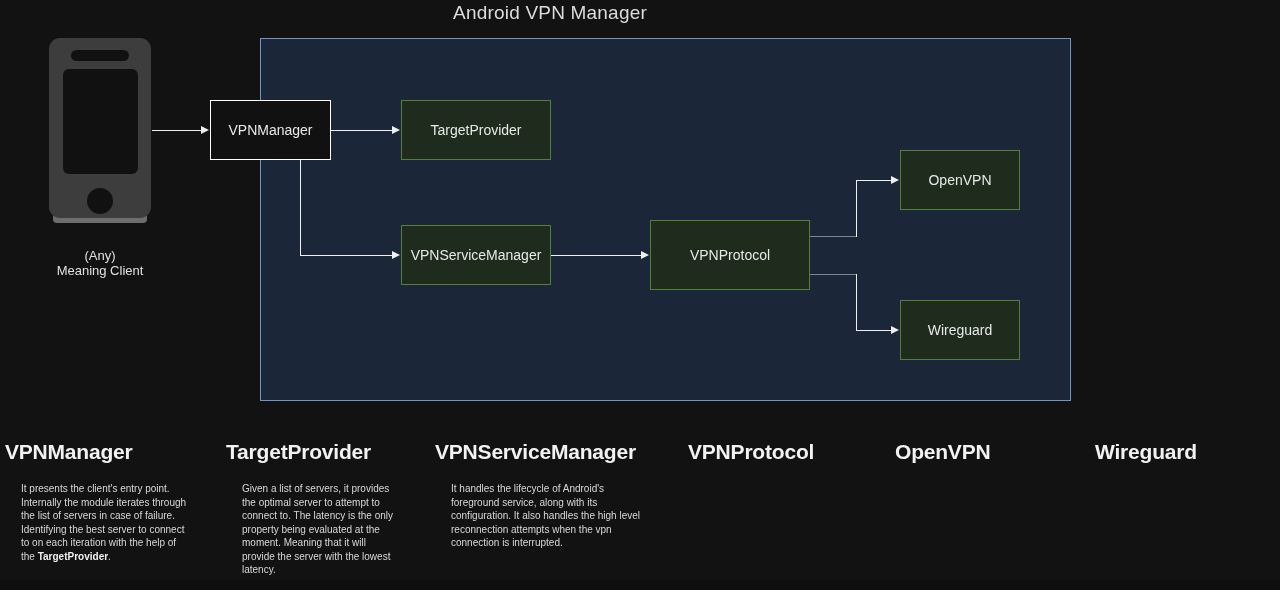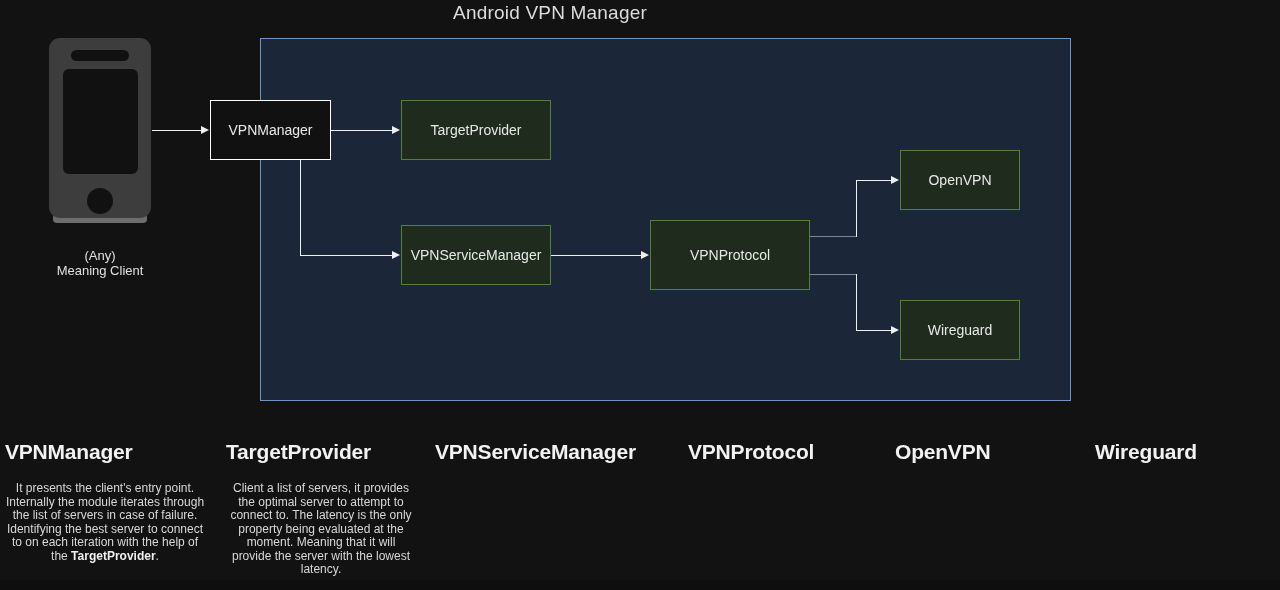--- a/index.html
+++ b/index.html
@@ -109,21 +109,21 @@
   .e11 { left: 856px; top: 330px; width: 36px; }
   .a11 { left: 891px; top: 326px; }
 
   
   .descs { position: absolute; left: 0; top: 440px; width: 1280px; height: 150px; }
   .desc { position: absolute; top: 0; }
   .desc h2 {
     margin: 0 0 18px 0; font-size: 21px; font-weight: bold; color: #f2f2f2;
     letter-spacing: -.2px; white-space: nowrap;
   }
-  .desc p { margin: 0; font-size: 12px; line-height: 13.5px; color: #d8d8d8; text-align: center; }
+  .desc p { margin: 16px; font-size: 10px; line-height: 13.5px; color: #d8d8d8; }
   .desc p b { font-weight: bold; color: #f0f0f0; }
 
   .d0 { left: 5px;    width: 200px; }
   .d1 { left: 226px;  width: 190px; }
   .d2 { left: 435px;  width: 230px; }
   .d3 { left: 688px;  width: 190px; }
   .d4 { left: 895px;  width: 180px; }
   .d5 { left: 1095px; width: 180px; }
 
   .footer-strip {
@@ -186,24 +186,25 @@
     <div class="node node-green n-wireguard">Wireguard</div>
   </div>
 
   <div class="descs">
     <div class="desc d0">
       <h2>VPNManager</h2>
       <p><span>It presents the client's entry point. Internally the module iterates through the list of servers in case of failure. Identifying the best server to connect to on each iteration with the help of the </span><b>TargetProvider</b><span>.</span></p>
     </div>
     <div class="desc d1">
       <h2>TargetProvider</h2>
-      <p>Client a list of servers, it provides the optimal server to attempt to connect to. The latency is the only property being evaluated at the moment. Meaning that it will provide the server with the lowest latency.</p>
+      <p>Given a list of servers, it provides the optimal server to attempt to connect to. The latency is the only property being evaluated at the moment. Meaning that it will provide the server with the lowest latency.</p>
     </div>
     <div class="desc d2">
       <h2>VPNServiceManager</h2>
+      <p>It handles the lifecycle of Android's foreground service, along with its configuration. It also handles the high level reconnection attempts when the vpn connection is interrupted.</p>
     </div>
     <div class="desc d3">
       <h2>VPNProtocol</h2>
     </div>
     <div class="desc d4">
       <h2>OpenVPN</h2>
     </div>
     <div class="desc d5">
       <h2>Wireguard</h2>
     </div>

